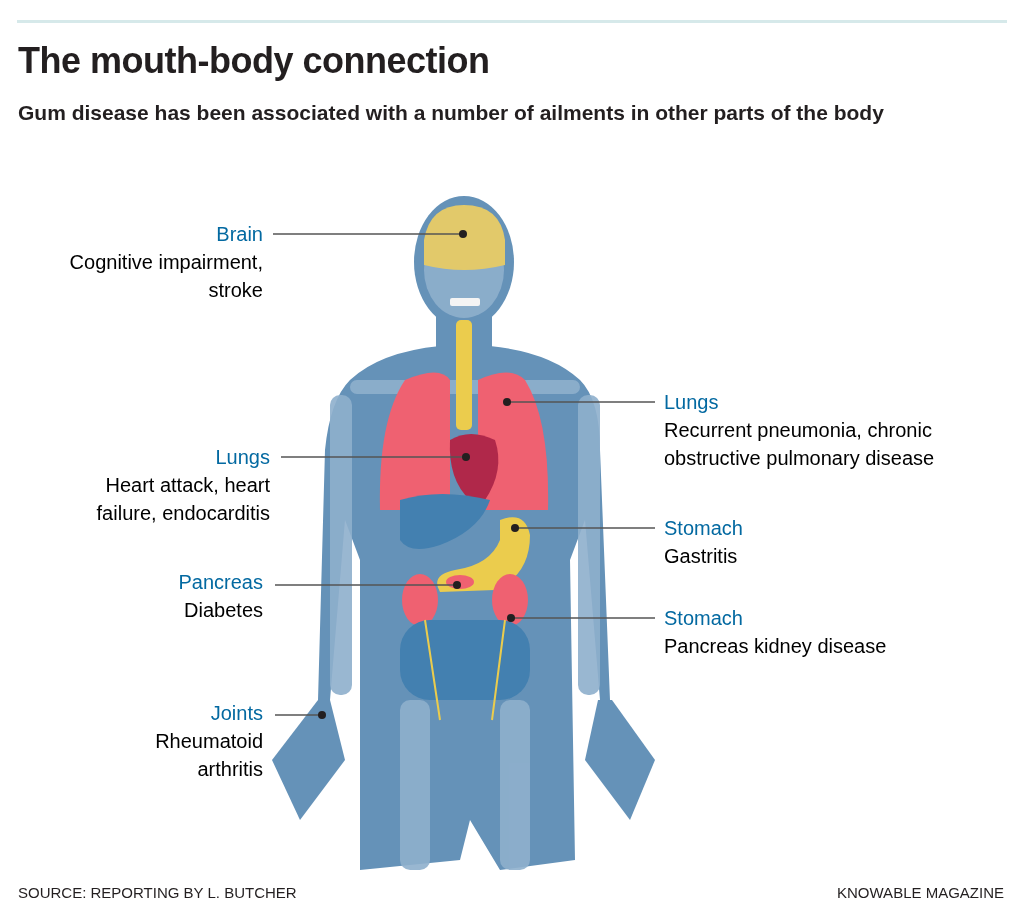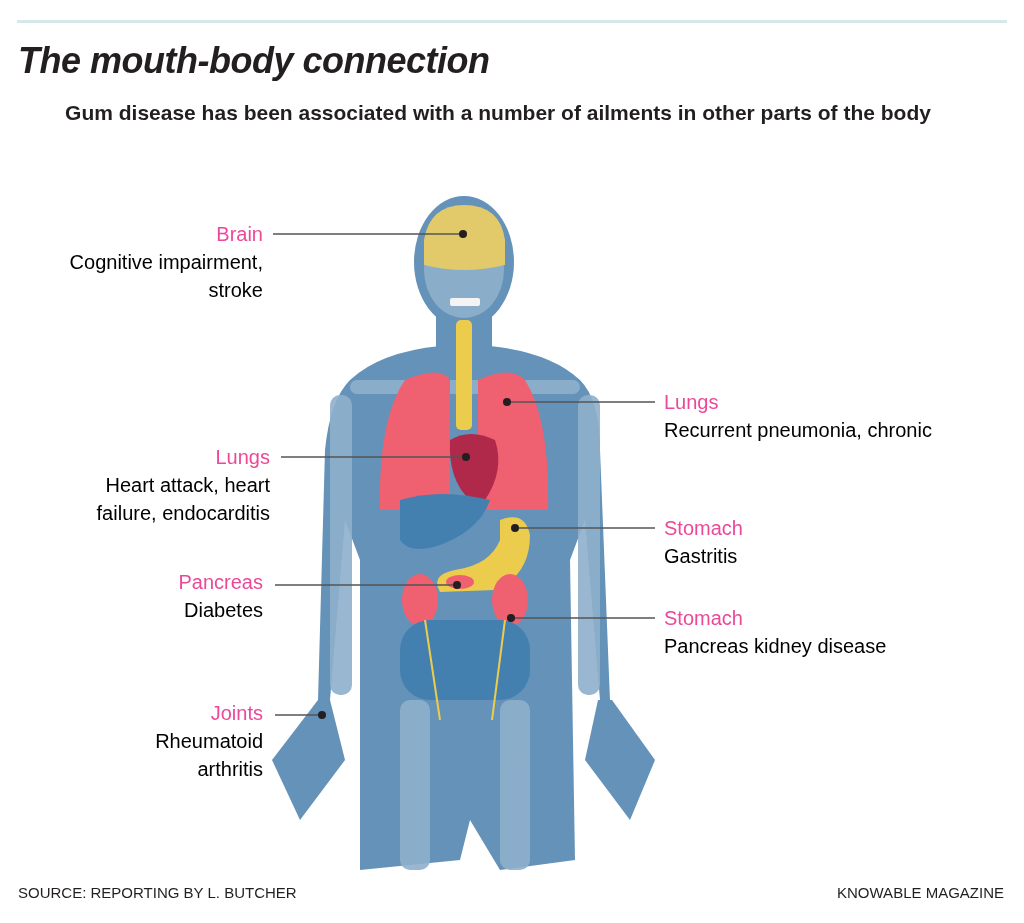--- a/index.html
+++ b/index.html
@@ -1,22 +1,22 @@
 <!DOCTYPE html>
 <html><head>
 <meta charset="utf-8">
 <style>
   html,body{margin:0;padding:0;background:#fff;}
   body{width:1024px;height:923px;position:relative;overflow:hidden;font-family:"Liberation Sans",sans-serif;color:#231f20;}
   .topline{position:absolute;left:17px;top:20px;width:990px;height:3px;background:#d6e9ea;}
-  .title{position:absolute;left:18px;top:40px;font-size:36px;font-weight:bold;letter-spacing:-0.5px;margin:0;font-style:italic;}
-  .subtitle{position:absolute;left:18px;top:96px;width:960px;font-size:21px;line-height:34px;font-weight:bold;color:#231f20;text-align:center;}
+  .title{position:absolute;left:18px;top:40px;font-size:36px;font-weight:bold;letter-spacing:-0.5px;margin:0;}
+  .subtitle{position:absolute;left:18px;top:96px;width:960px;font-size:21px;line-height:34px;font-weight:bold;color:#231f20;}
   .figure{position:absolute;left:0;top:0;width:1024px;height:923px;}
   .lbl{position:absolute;font-size:20px;line-height:28px;}
-  .lbl .name{color:#ec4899;display:block;}
+  .lbl .name{color:#0369a1;display:block;}
   .lbl .desc{color:#000000;display:block;}
   .left{text-align:right;}
   .right{text-align:left;}
   .footer{position:absolute;top:884px;font-size:15px;color:#231f20;text-align:center;}
 </style>
 </head>
 <body>
 
 <div class="topline"></div>
 <h1 class="title">The mouth-body connection</h1>
@@ -101,20 +101,21 @@
 </div>
 <div class="lbl left" style="right:761px;top:699px;">
   <span class="name">Joints</span>
   <span class="desc">Rheumatoid</span>
   <span class="desc">arthritis</span>
 </div>
 
 <div class="lbl right" style="left:664px;top:388px;">
   <span class="name">Lungs</span>
   <span class="desc">Recurrent pneumonia, chronic</span>
+  <span class="desc">obstructive pulmonary disease</span>
 </div>
 <div class="lbl right" style="left:664px;top:514px;">
   <span class="name">Stomach</span>
   <span class="desc">Gastritis</span>
 </div>
 <div class="lbl right" style="left:664px;top:604px;">
   <span class="name">Stomach</span>
   <span class="desc">Pancreas kidney disease</span>
 </div>
 

